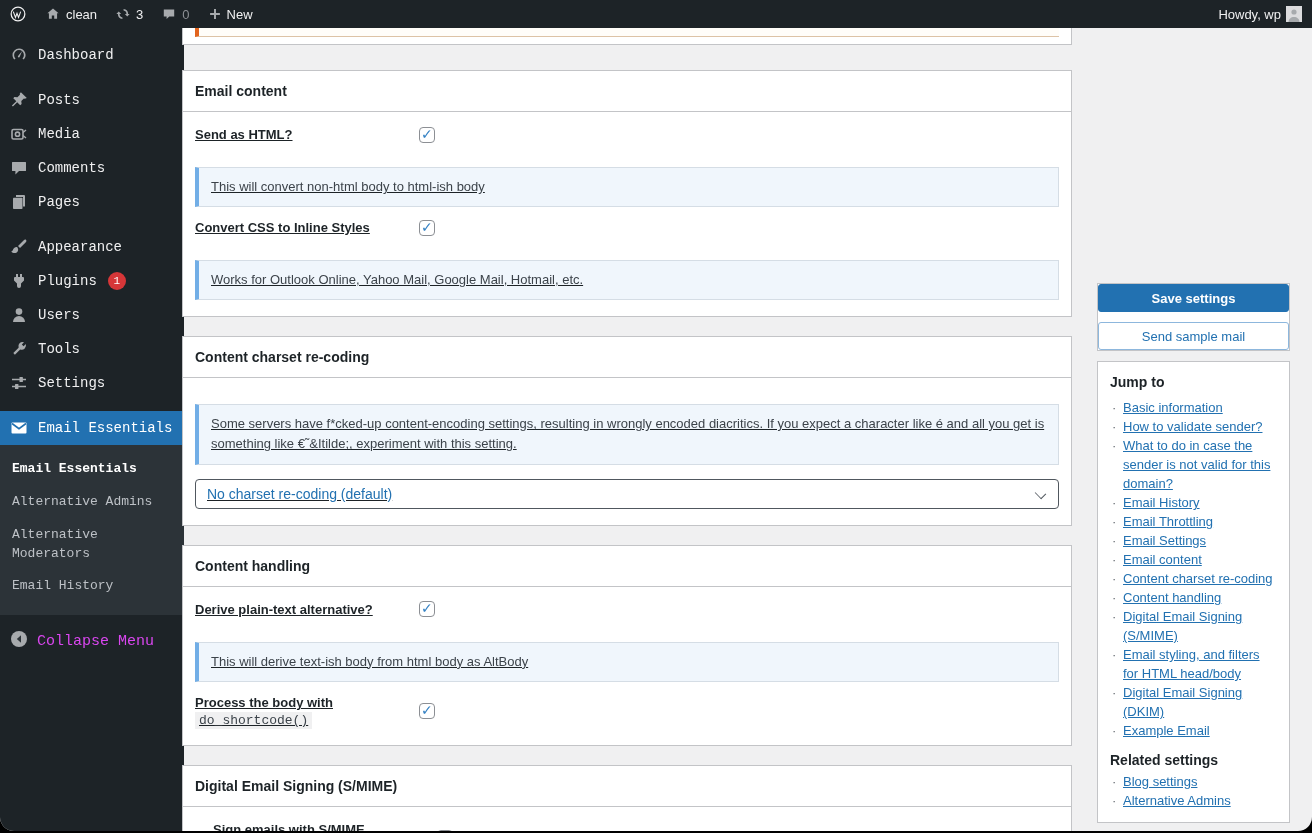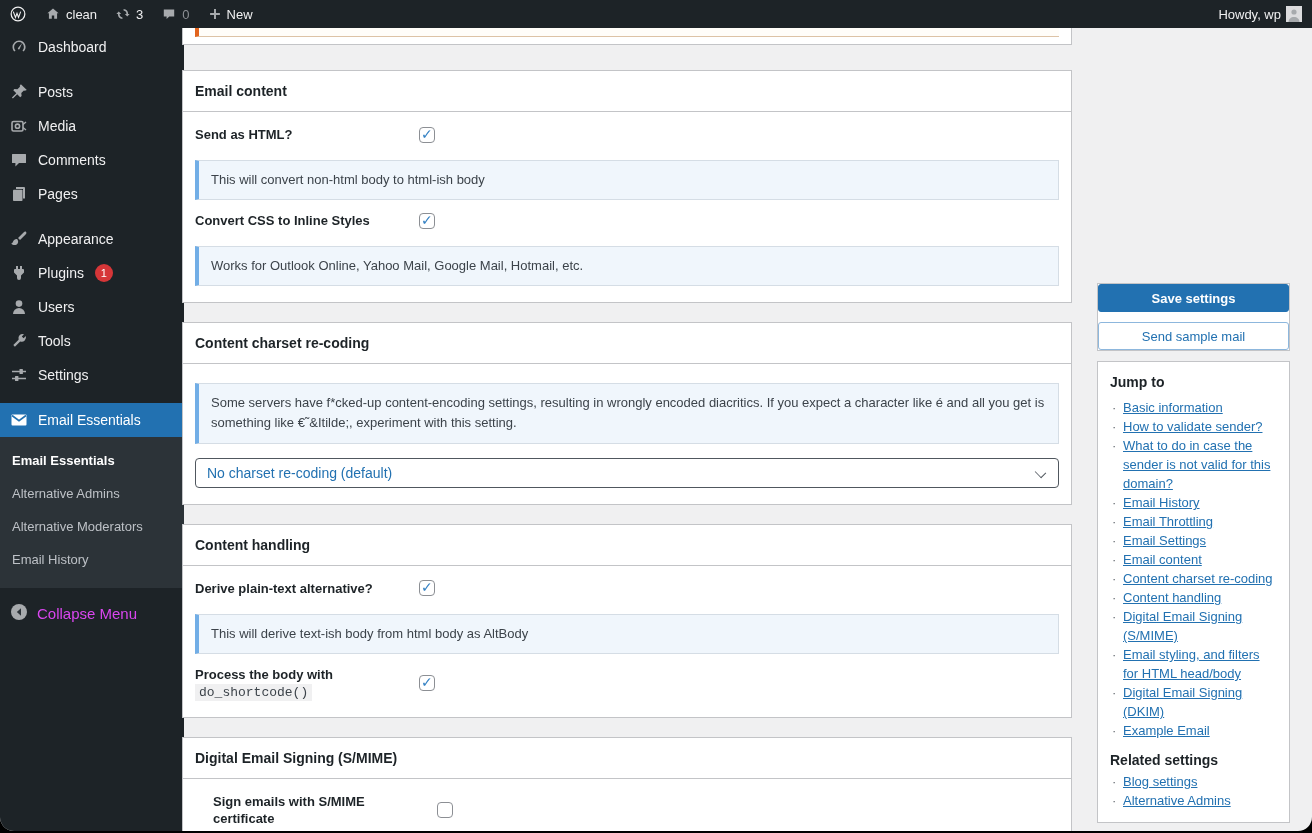--- a/index.html
+++ b/index.html
@@ -24,23 +24,23 @@
     display:flex; align-items:center;
     color:#f0f0f1; font-size:13px; z-index:50;
   }
   .ab-item { display:flex; align-items:center; gap:5px; padding:0 9px; height:28px; cursor:pointer; }
   .ab-item svg { display:block; }
   .ab-count-muted { color:#8c8f94; }
   .ab-right { margin-left:auto; display:flex; align-items:center; gap:6px; padding:0 10px; }
   .avatar { width:16px; height:16px; display:block; }
   
   .sidebar {
-    position:absolute; top:20px; left:0; width:184px; bottom:0;
+    position:absolute; top:28px; left:0; width:184px; bottom:0;
     background:var(--dark-bg,#1d2327);
-    color:#f0f0f1; padding-top:10px;
+    color:#f0f0f1; padding-top:10px;font-family:Liberation Mono, monospace;
   }
   .menu-item {
     position:relative; display:flex; align-items:center;
     height:34px; padding-left:9px; gap:9px;
     font-size:14px; color:#f0f0f1; cursor:pointer;
   }
   .menu-item .mi-icon { width:20px; height:20px; color:#a7aaad; flex:0 0 20px; }
   .menu-sep { height:11px; }
   .menu-item.active { background:var(--accent,#2271b1); color:#fff; }
   .menu-item.active .mi-icon { color:#fff; }
@@ -63,38 +63,38 @@
     display:flex; align-items:center; gap:8px; margin-top:14px;
     padding-left:9px; color:#d946ef; font-size:15px; cursor:pointer;
   }
   
   .main { position:absolute; left:182px; top:28px; width:890px; }
   .panel { background:#fff; border:1px solid var(--border,#c3c4c7); margin-bottom:19px; }
   .panel h2 {
     font-size:14px; font-weight:bold; color:#1d2327;
     padding:12px; border-bottom:1px solid var(--border,#c3c4c7);
   }
-  .panel-body { padding:2px 12px 16px; }
+  .panel-body { padding:2px 12px 16px;text-decoration:underline; }
   .panel-body.tight { padding-bottom:8px;padding-left:30px; }
   .field-row { display:flex; align-items:center; margin-top:12px; }
   .field-label { width:224px; padding-right:12px; font-weight:bold; font-size:13px; line-height:17px; color:#1d2327; }
   .field-label code {
     font-family:"Liberation Mono","DejaVu Sans Mono",monospace;
     font-weight:normal; background:#f0f0f1; padding:1px 4px; font-size:13px; color:#3c434a;
   }
   .checkbox {
     position:relative; width:16px; height:16px; flex:0 0 16px;
     background:#fff; border:1px solid #8c8f94; border-radius:4px; cursor:pointer;
   }
   .checkbox.checked::after {
     content:"\2713"; position:absolute; left:1px; top:-2px;
     color:var(--check,#3582c4); font-size:14px; font-weight:bold;
   }
   .info-box {
-    margin-top:17px; background:var(--info-bg,#f0f6fc);
+    margin-top:24px; background:var(--info-bg,#f0f6fc);
     border:1px solid #d5dde5; border-left:4px solid var(--info-border,#72aee6);
     padding:9px 12px; font-size:13px; line-height:1.55; color:#3c434a;
   }
   .select {
     position:relative; margin-top:14px; height:30px; width:100%;
     background:#fff; border:1px solid #50575e; border-radius:4px;
     display:flex; align-items:center; padding:0 30px 0 11px;
     color:var(--accent,#2271b1); font-size:14px; cursor:pointer;
   }
   .select .chev {

